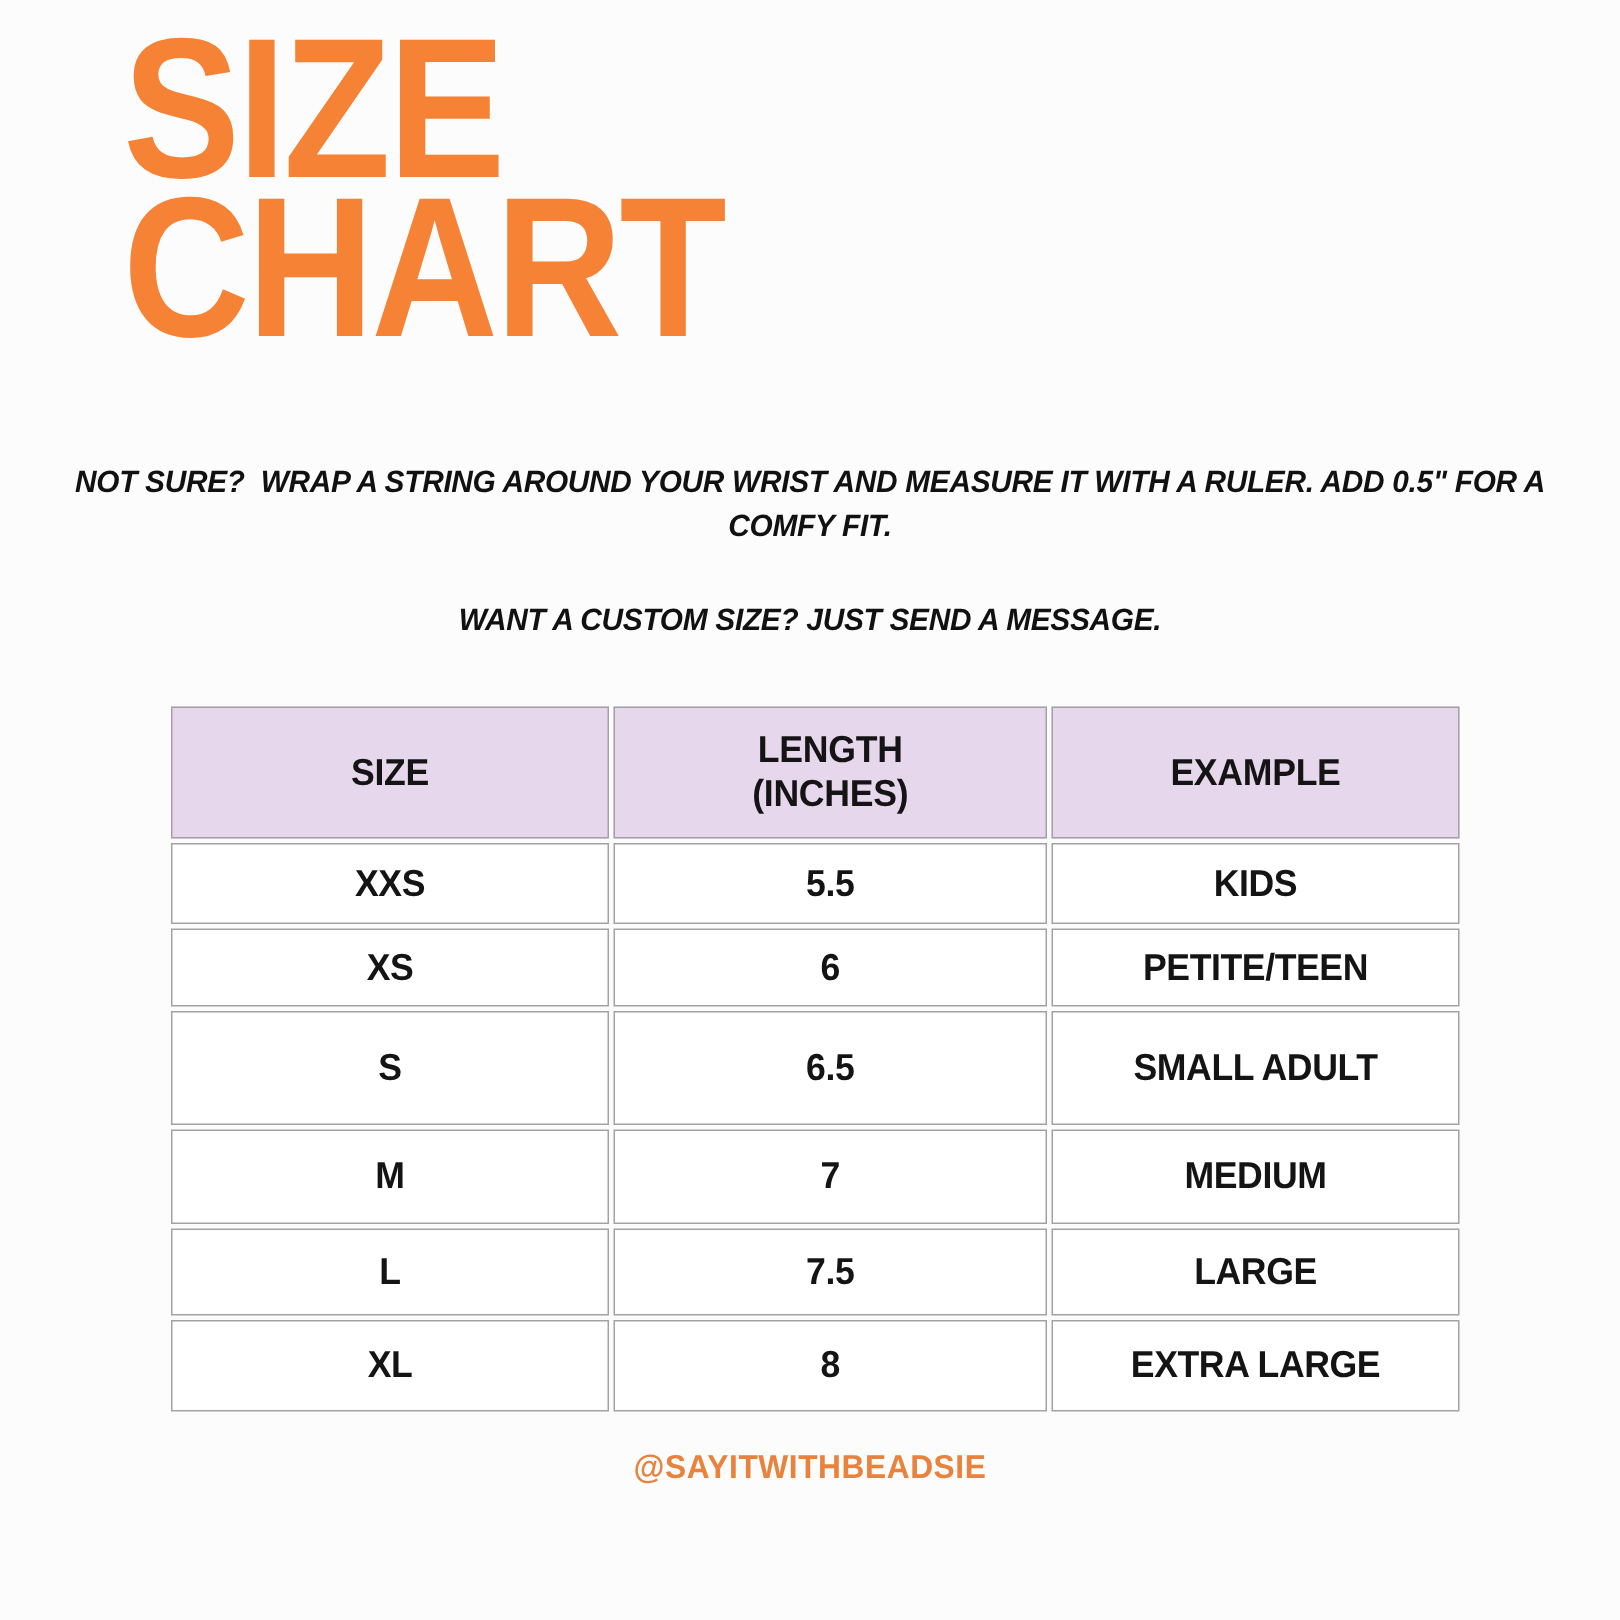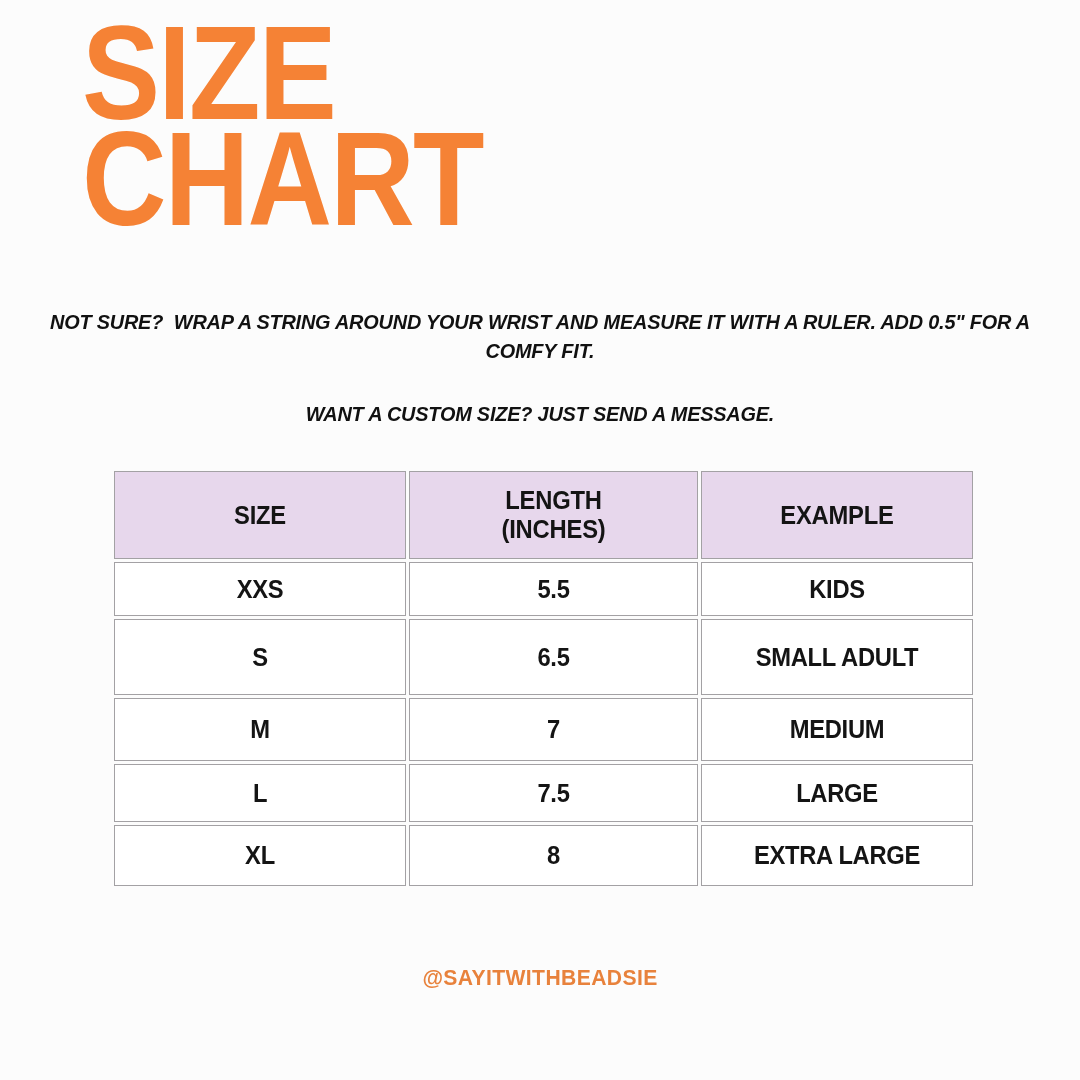--- a/index.html
+++ b/index.html
@@ -168,20 +168,31 @@
       <td>
         <span class="cell-text">XXS</span>
       </td>
       <td>
         <span class="cell-text">5.5</span>
       </td>
       <td>
         <span class="cell-text">KIDS</span>
       </td>
     </tr>
+    <tr class="r-xs">
+      <td>
+        <span class="cell-text">XS</span>
+      </td>
+      <td>
+        <span class="cell-text">6</span>
+      </td>
+      <td>
+        <span class="cell-text">PETITE/TEEN</span>
+      </td>
+    </tr>
     <tr class="r-s">
       <td>
         <span class="cell-text">S</span>
       </td>
       <td>
         <span class="cell-text">6.5</span>
       </td>
       <td>
         <span class="cell-text">SMALL ADULT</span>
       </td>

